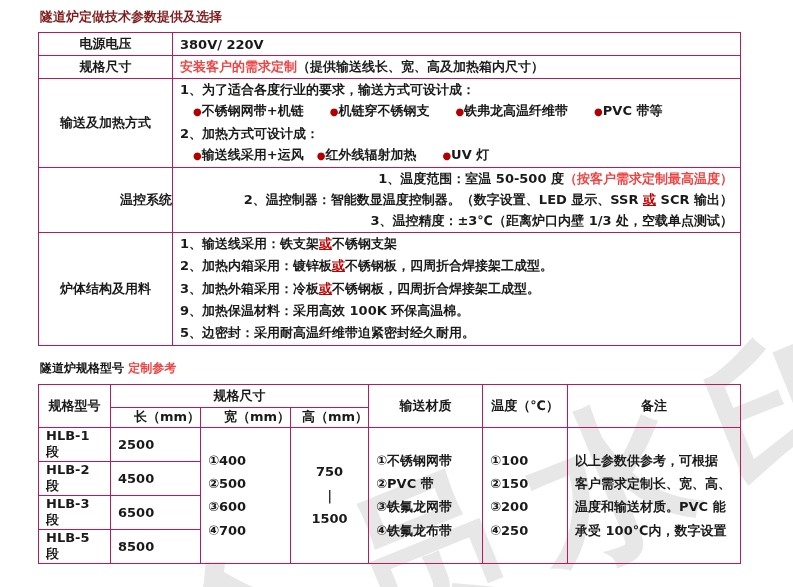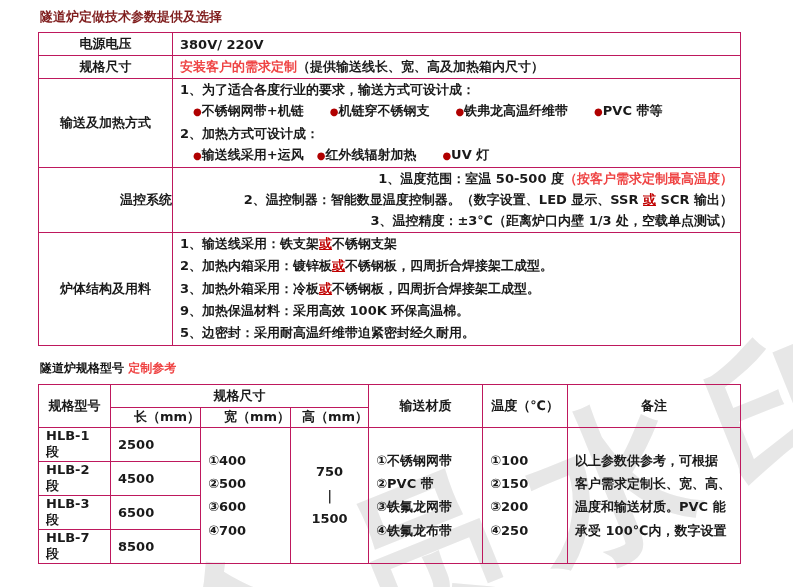--- a/index.html
+++ b/index.html
@@ -161,21 +161,21 @@
     </tr>
     <tr class="br">
       <td class="cl">HLB-2 段</td>
       <td class="cl">4500</td>
     </tr>
     <tr class="br">
       <td class="cl">HLB-3 段</td>
       <td class="cl">6500</td>
     </tr>
     <tr class="br">
-      <td class="cl">HLB-7 段</td>
+      <td class="cl">HLB-5 段</td>
       <td class="cl">8500</td>
     </tr>
   </tbody>
     </table>
 
   <table class="t3">
     <colgroup>
       <col style="width:72px">
         <col style="width:90px">
         <col style="width:90px">

